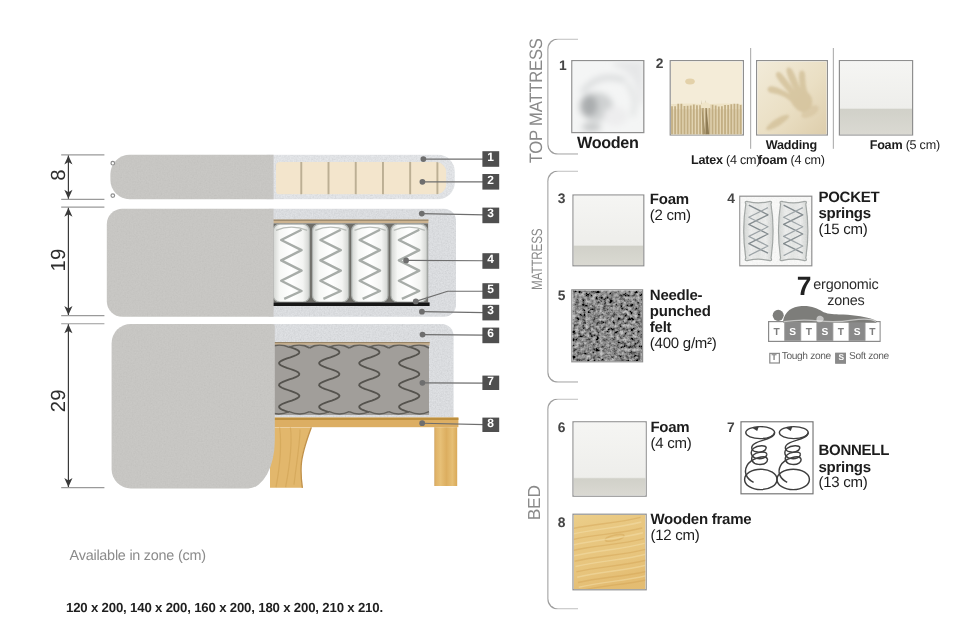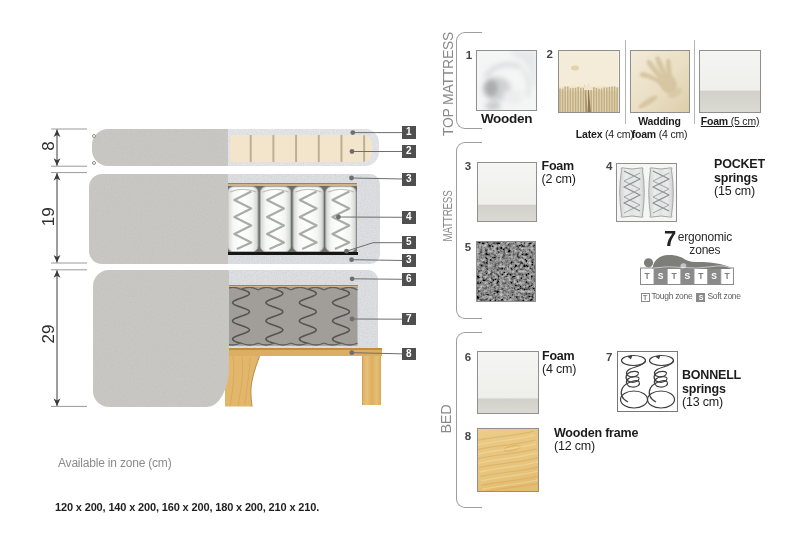--- a/index.html
+++ b/index.html
@@ -285,21 +285,21 @@
     <ellipse cx="44" cy="42" rx="8" ry="4" transform="rotate(-30 44 42)" opacity="0.7"></ellipse>
   </g>
 </svg></div>
 <div class="clbl" style="left:659.5px;top:115px;"><b>Wadding</b><br><b>foam</b> (4 cm)</div>
 
 <div class="divider" style="left:694.4px;top:39.7px;height:84.3px;"></div>
 
 <div class="box" id="bx-foam5" style="left:699.3px;top:49.5px;width:61.5px;height:63.5px;">
       <div style="position:absolute;inset:0;background:linear-gradient(180deg,#f5f5f3 0%,#eeeeeb 64%,#d1d1c9 66%,#dad9d2 100%);"></div>
     </div>
-<div class="clbl" style="left:730px;top:115px;text-decoration:underline;"><b>Foam</b> (5 cm)</div>
+<div class="clbl" style="left:754px;top:115px;"><b>Foam</b> (5 cm)</div>
 
 <div class="num" style="left:468px;top:165.9px;">3</div>
 <div class="box" id="bx-foam3" style="left:477px;top:162.3px;width:60px;height:60px;">
       <div style="position:absolute;inset:0;background:linear-gradient(180deg,#f5f5f3 0%,#eeeeeb 71%,#d1d1c9 73%,#dad9d2 100%);"></div>
     </div>
 <div class="lbl" style="left:541.5px;top:159.7px;"><b>Foam</b><br>(2 cm)</div>
 
 <div class="num" style="left:609.2px;top:166.4px;">4</div>
 <div class="box" id="bx-pocket" style="left:616px;top:162.5px;width:61px;height:59px;">
 <svg width="59" height="57" viewBox="0 0 59 57">
@@ -320,41 +320,42 @@
   <g stroke="#7e878b" stroke-width="1.1" fill="none" stroke-linejoin="round">
     <path d="M7,7 L23,15 L7,23 L23,31 L7,39 L23,47"></path>
     <path d="M36,7 L52,15 L36,23 L52,31 L36,39 L52,47"></path>
   </g>
   <g stroke="#9aa2a6" stroke-width="1" fill="none" stroke-linejoin="round">
     <path d="M23,9 L7,17 L23,25 L7,33 L23,41 L7,49"></path>
     <path d="M52,9 L36,17 L52,25 L36,33 L52,41 L36,49"></path>
   </g>
   <rect width="59" height="57" filter="url(#speck)" opacity="0.1"></rect>
 </svg></div>
-<div class="lbl" style="left:714px;top:158.2px;"><b>POCKET<br>springs</b><br>(15 cm)</div>
+<div class="lbl" style="left:682px;top:158.2px;"><b>POCKET<br>springs</b><br>(15 cm)</div>
 
 <div class="num" style="left:468px;top:247px;">5</div>
 <div class="box" id="bx-felt" style="left:475.5px;top:240.5px;width:60px;height:61.5px;">
 <svg width="58" height="59.5" viewBox="0 0 58 59.5">
   <defs>
     <filter id="feltn" x="0" y="0" width="100%" height="100%">
       <feTurbulence type="fractalNoise" baseFrequency="0.35" numOctaves="5" seed="3"></feTurbulence>
       <feColorMatrix type="saturate" values="0"></feColorMatrix>
       <feComponentTransfer>
         <feFuncR type="linear" slope="2.4" intercept="-0.75"></feFuncR>
         <feFuncG type="linear" slope="2.4" intercept="-0.75"></feFuncG>
         <feFuncB type="linear" slope="2.4" intercept="-0.75"></feFuncB>
         <feFuncA type="linear" slope="0" intercept="1"></feFuncA>
       </feComponentTransfer>
     </filter>
   </defs>
   <rect width="58" height="59.5" fill="#6a6a6a"></rect>
   <rect width="58" height="59.5" filter="url(#feltn)"></rect>
   <rect width="58" height="59.5" fill="#000000" opacity="0.24"></rect>
 </svg></div>
+<div class="lbl" style="left:541.5px;top:239.8px;"><b>Needle-<br>punched<br>felt</b><br>(400 g/m²)</div>
 
 <div class="abs" style="left:670px;top:238.5px;transform:translate(-50%,-50%);font-size:22px;font-weight:bold;color:#222;">7</div>
 <div class="abs" style="left:704.9px;top:231.2px;transform:translateX(-50%);font-size:12px;color:#2b2b2b;line-height:12.4px;text-align:center;letter-spacing:-0.2px;">ergonomic<br>zones</div>
 <svg class="abs" id="zones" style="left:639.5px;top:249.5px;" width="94" height="35" viewBox="0 0 94 35">
   <rect x="0.5" y="18" width="93" height="16.5" fill="#ffffff" stroke="#8a8a8a" stroke-width="1"></rect>
   <g fill="#8a8a8a">
     <rect x="13.9" y="18.5" width="13.4" height="15.5"></rect>
     <rect x="40.7" y="18.5" width="13.4" height="15.5"></rect>
     <rect x="67.5" y="18.5" width="13.4" height="15.5"></rect>
   </g>
@@ -442,15 +443,15 @@
   </g>
   <g stroke="#f4e0ac" stroke-width="1.2" fill="none" opacity="0.5" transform="rotate(-9 30 31)">
     <path d="M0,11.5 C22,10 40,12.5 60,10.5"></path>
     <path d="M0,20.5 C22,19 40,21.5 60,19.5"></path>
     <path d="M0,29.5 C22,28 40,30.5 60,28.5"></path>
     <path d="M0,38.5 C22,37 40,39.5 60,37.5"></path>
     <path d="M0,47.5 C22,46 40,48.5 60,46.5"></path>
     <path d="M0,56 C22,54.5 40,57 60,55"></path>
   </g>
   </svg></div>
-<div class="lbl" style="left:542px;top:426.8px;margin-left:12px;"><b>Wooden frame</b><br>(12 cm)</div>
+<div class="lbl" style="left:542px;top:426.8px;"><b>Wooden frame</b><br>(12 cm)</div>
 
 </div>
 
 </body></html>

